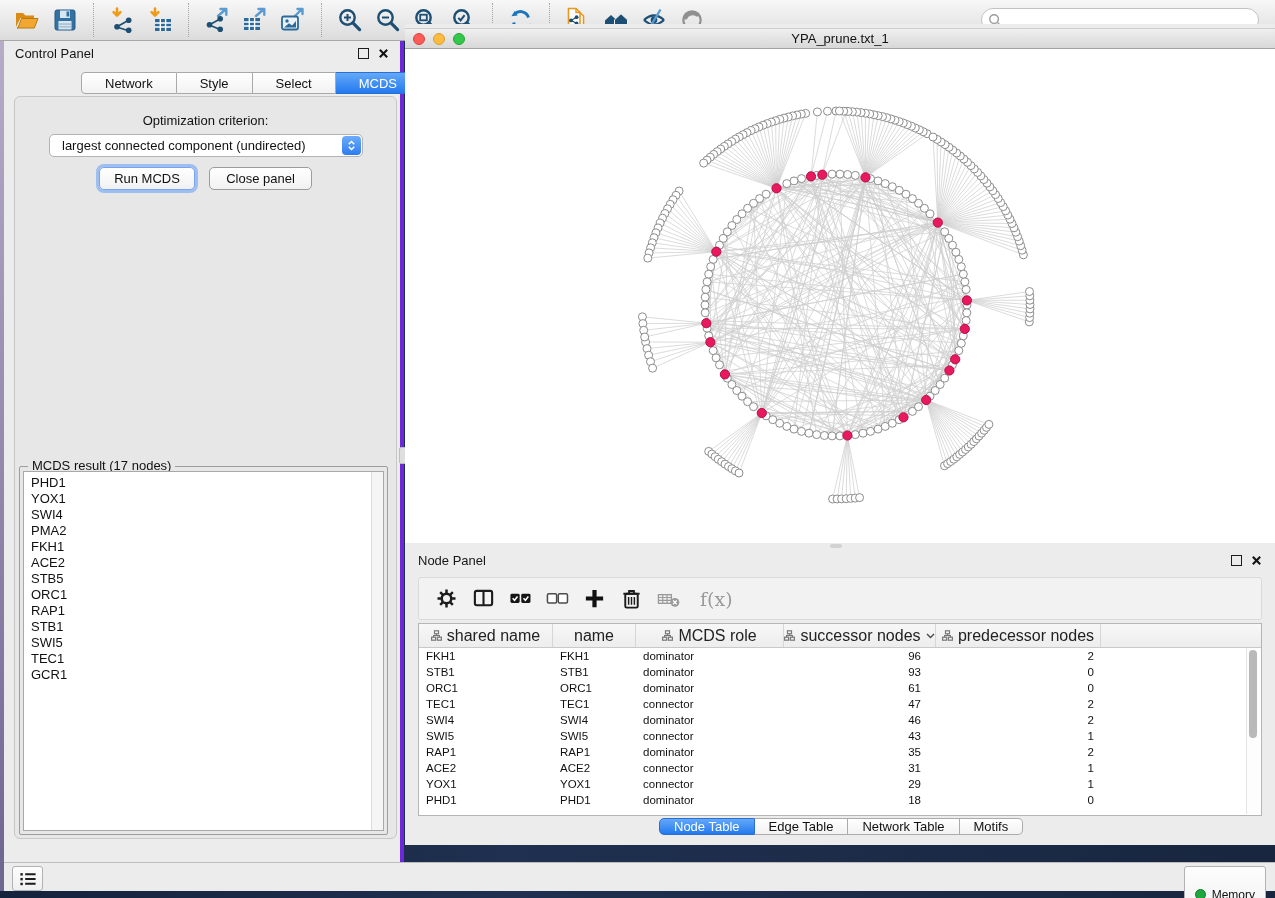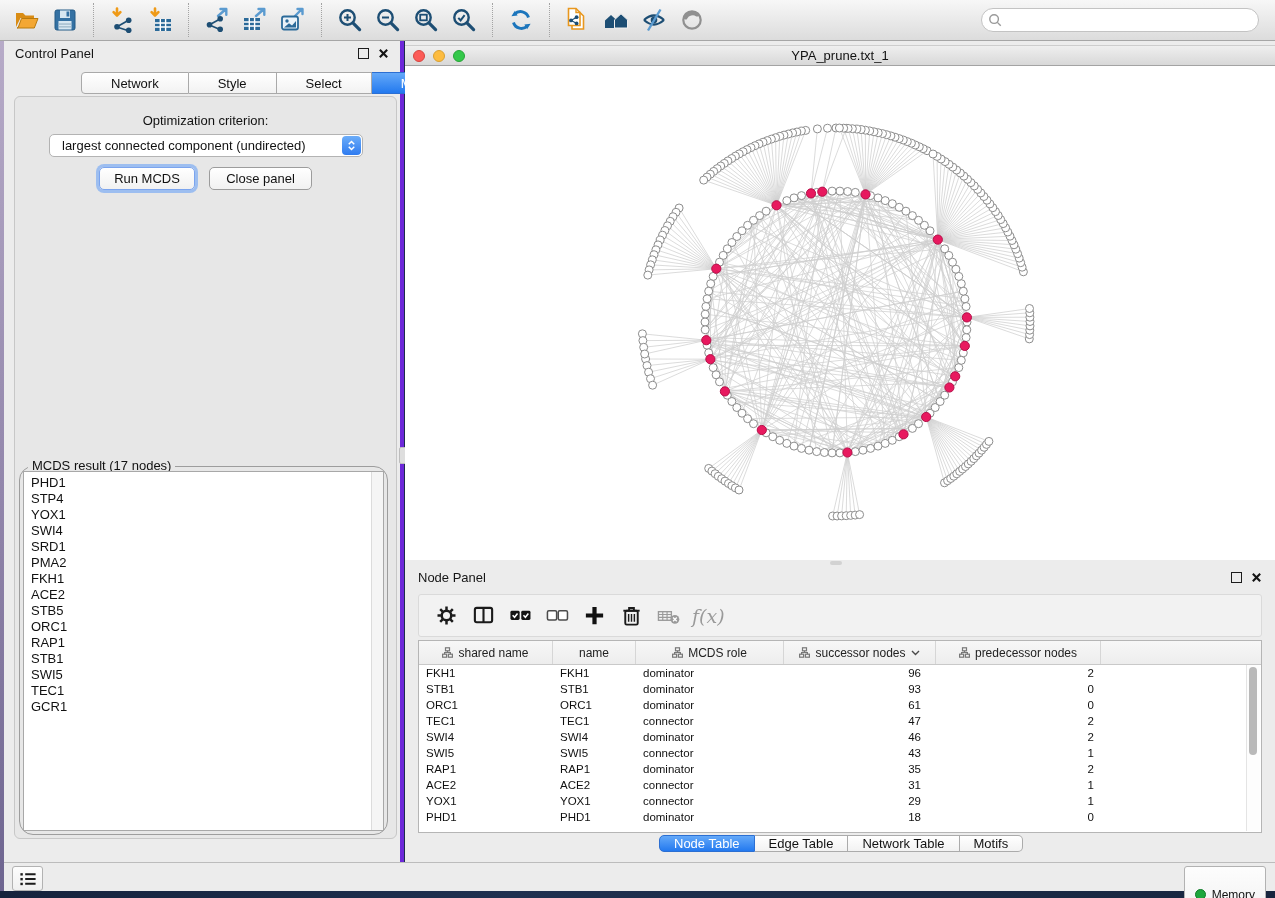--- a/index.html
+++ b/index.html
@@ -19,62 +19,62 @@
   #search-box input{flex:1;border:none;outline:none;background:transparent;font-size:12px;font-family:"Liberation Sans",sans-serif}
   
   #wp-left{left:0;top:41px;width:4px;height:850px;background:linear-gradient(#b7abc8,#8d81a7 60%,#6e6590)}
   
   #control-panel{left:4px;top:41px;width:400px;height:821px;background:#ececec;border-right:4px solid #6d28d9;box-sizing:border-box}
   .panel-title{height:24px;display:flex;align-items:center;padding:0 11px;font-size:13px;color:#161616}
   .pt-icons{margin-left:auto;display:flex;align-items:center;gap:9px}
   .float-box{width:9px;height:9px;border:1.6px solid #1c1c1c;background:transparent}
   .close-x svg{width:11px;height:11px;display:block}
   .ctabs{position:absolute;left:77px;top:31px;display:flex;height:22px;font-size:13px}
-  .ctab{padding:0 29px;display:flex;align-items:center;background:linear-gradient(#ffffff,#f2f2f2);
+  .ctab{padding:0 23px;display:flex;align-items:center;background:linear-gradient(#ffffff,#f2f2f2);
         border:1px solid #a9a9a9;border-left:none;color:#111}
   .ctab:first-child{border-left:1px solid #a9a9a9;border-radius:4px 0 0 4px}
   .ctab:last-child{border-radius:0 4px 4px 0}
   .ctab.selected{background:linear-gradient(#64a9f9,#2379ef);border-color:#2c6fd2;color:#fff}
   #cbox{position:absolute;left:10px;top:55px;width:381px;height:741px;background:#e7e7e7;
         border:1px solid #c7c7c7;border-radius:6px}
   #opt-label{position:absolute;left:0;top:16px;width:100%;text-align:center;font-size:13px;color:#111}
   #criterion{position:absolute;left:34px;top:37px;width:314px;height:23px;background:#fff;border:1px solid #b3b3b3;
              border-radius:5px;display:flex;align-items:center;font-size:13px;color:#111;box-sizing:border-box;padding-left:12px}
   #criterion .stepper{position:absolute;right:1px;top:1px;width:19px;height:19px;border-radius:4px;
              background:linear-gradient(#6cadf9,#2e7bf0);display:flex;align-items:center;justify-content:center}
   .btn{position:absolute;height:23px;background:linear-gradient(#ffffff,#f1f1f1);border:1px solid #9c9c9c;border-radius:5px;
        font-size:13px;color:#111;display:flex;align-items:center;justify-content:center;box-sizing:border-box}
   #run-btn{left:84px;top:70px;width:96px;border-color:#7ba4ee;box-shadow:0 0 0 3px rgba(96,156,248,.55)}
   #closep-btn{left:194px;top:70px;width:103px}
-  #mcds-fieldset{position:absolute;left:4px;right:8px;top:369px;bottom:3px;border:1px solid #9d9d9d;border-radius:14px}
+  #mcds-fieldset{position:absolute;left:4px;right:8px;top:369px;bottom:3px;border:1px solid #9d9d9d;border-radius:2px}
   #mcds-legend{position:absolute;left:8px;top:-9px;background:#e7e7e7;padding:0 4px;font-size:13px;color:#111}
   #mcds-list{position:absolute;left:3px;right:3px;top:4px;bottom:3px;background:#fff;border:1px solid #a8a8a8;
              overflow:hidden;font-size:13px;line-height:16px;color:#111;padding:3px 0 0 7px}
   #mcds-scroll{position:absolute;right:4px;top:5px;bottom:4px;width:11px;background:#f5f5f5;border-left:1px solid #dcdcdc}
   
-  #right-col{left:405px;top:41px;width:870px;height:821px;background:#ececec}
+  #right-col{left:405px;top:24px;width:870px;height:821px;background:#ececec}
   #net-titlebar{position:absolute;left:0;top:4px;width:870px;height:21px;background:linear-gradient(#efefef,#d8d8d8);
                 border-top:1px solid #cdcdcd;border-bottom:1px solid #a3a3a3;display:flex;align-items:center;box-sizing:border-box}
   .tl{width:12px;height:12px;border-radius:50%;margin-left:8px;box-sizing:border-box}
   #net-title{position:absolute;left:0;width:100%;text-align:center;font-size:13px;color:#111}
   #net-canvas{position:absolute;left:0;top:25px;width:870px;height:494px;background:#fff}
   #net-canvas svg{position:absolute;left:0;top:0}
   #h-split{position:absolute;left:0;top:519px;width:870px;height:5px;background:#ececec}
   #h-handle{position:absolute;left:425px;top:1px;width:12px;height:4px;background:#d2d2d2;border-radius:2px}
   #v-handle{left:399px;top:447px;width:9px;height:17px;background:#dedede;border:1px solid #bdbdbd;border-radius:2px;box-sizing:border-box}
   
   #table-panel{position:absolute;left:0;top:524px;width:870px;height:297px}
   #tp-toolbar{position:absolute;left:13px;top:29px;width:844px;height:43px;background:#f2f2f2;border:1px solid #dadada;
               border-radius:3px;display:flex;align-items:center;padding-left:10px;box-sizing:border-box}
   .tpbtn{width:34px;height:32px;display:flex;align-items:center;justify-content:center;margin-right:3px}
   .tpbtn svg{width:23px;height:23px}
-  #fx-label{font-size:19px;color:#9a9a9a;font-style:italic;font-family:"DejaVu Serif",serif;margin-left:4px}
+  #fx-label{font-size:19px;color:#9a9a9a;font-family:"DejaVu Serif",serif;margin-left:12px}
   #ntable{position:absolute;left:13px;top:75px;width:844px;height:193px;background:#fff;border:1px solid #b5b5b5;box-sizing:border-box}
   .thead{display:grid;grid-template-columns:134px 83px 148px 152px 165px auto;height:23px;background:linear-gradient(#f7f7f7,#ededed);
-         border-bottom:1px solid #c9c9c9;font-size:12px;color:#222}
+         border-bottom:1px solid #c9c9c9;font-size:16px;color:#222}
   .th{display:flex;align-items:center;justify-content:center;gap:5px;border-right:1px solid #d6d6d6;overflow:hidden}
   .th:last-child{border-right:none}
   #tbody .trow{display:grid;grid-template-columns:134px 83px 148px 152px 165px auto;height:16px;font-size:11.5px;color:#111;align-items:center}
   .tc{overflow:hidden;white-space:nowrap}
   .c0,.c1,.c2{padding-left:7px}
   .c3{text-align:right;padding-right:15px}
   .c4{text-align:right;padding-right:7px}
   #t-scroll{position:absolute;right:1px;top:24px;bottom:1px;width:13px;background:#fdfdfd;border-left:1px solid #e4e4e4}
   #t-thumb{position:absolute;left:2px;top:2px;width:8px;height:88px;background:#b9b9b9;border-radius:4px}
   .btabs{position:absolute;left:254px;top:270px;display:flex;height:17px;font-size:13px}
@@ -283,24 +283,22 @@
           </svg>
         </span>
     </div>
     <div id="opt-label">Optimization criterion:</div>
     <div class="btn" id="run-btn">Run MCDS</div>
     <div class="btn" id="closep-btn">Close panel</div>
     <div id="mcds-fieldset">
       <div id="mcds-legend">MCDS result (17 nodes)</div>
       <div id="mcds-list">
           <div>PHD1</div>
-          <div>STP4</div>
           <div>YOX1</div>
           <div>SWI4</div>
-          <div>SRD1</div>
           <div>PMA2</div>
           <div>FKH1</div>
           <div>ACE2</div>
           <div>STB5</div>
           <div>ORC1</div>
           <div>RAP1</div>
           <div>STB1</div>
           <div>SWI5</div>
           <div>TEC1</div>
           <div>GCR1</div>

